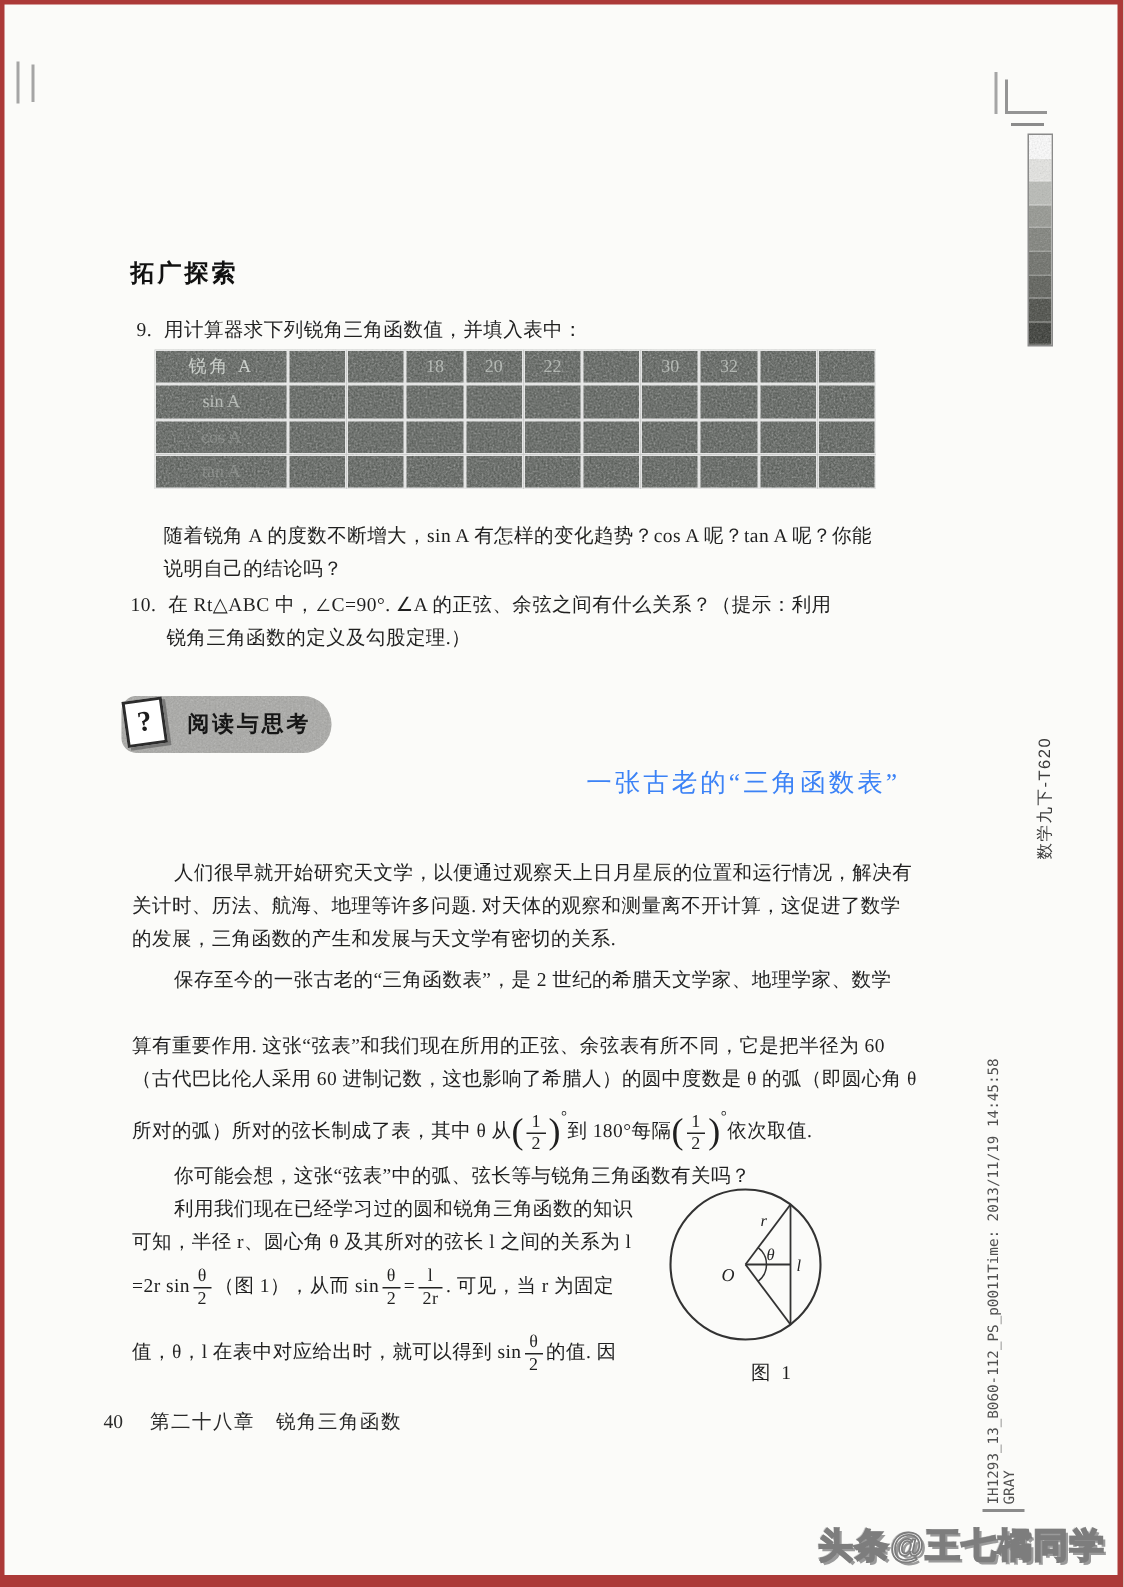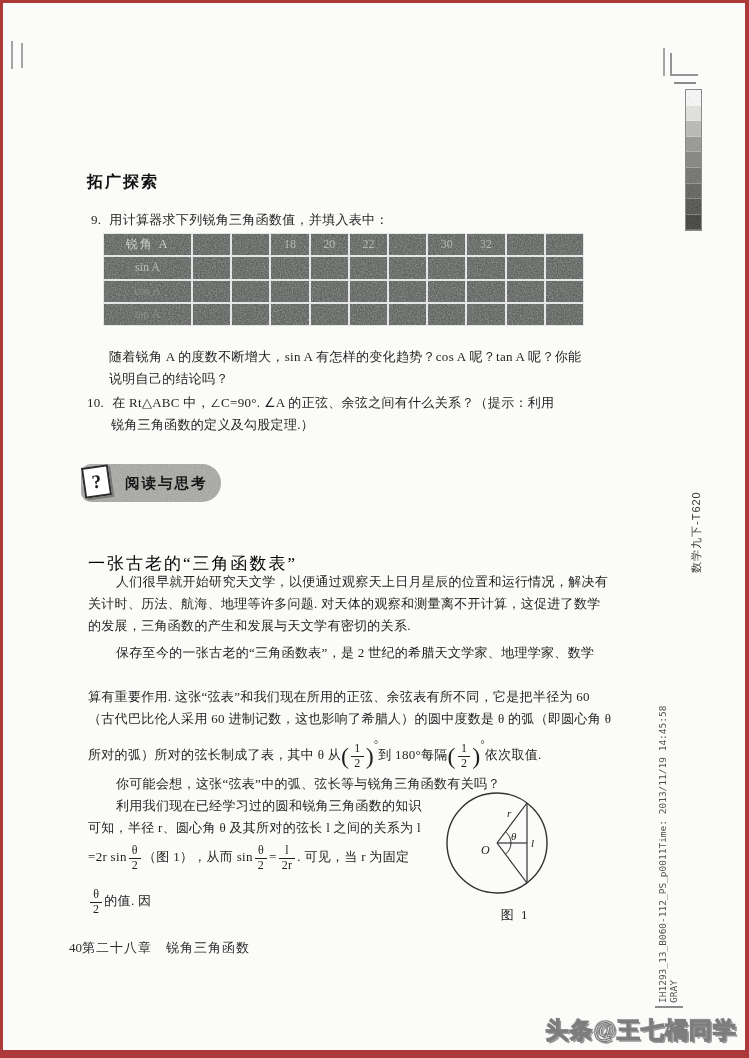--- a/index.html
+++ b/index.html
@@ -46,36 +46,36 @@
   
   .badge { position:absolute; left:78px; top:461px; width:140px; height:38px; border-radius:10px 19px 19px 10px;
            background:#a7a7a4; overflow:hidden; }
   .badge > svg.noise { position:absolute; inset:0; }
   .badge-label { position:absolute; left:44px; top:0; height:38px; line-height:38px; font-size:14.5px;
                  letter-spacing:2px; color:#161616; font-weight:bold; font-family:"Liberation Sans", sans-serif; }
   .badge-icon { position:absolute; left:5px; top:3px; width:27px; height:31px; background:#fff;
                 border:2.5px solid #2c2c2c; transform:rotate(-8deg); display:flex; align-items:center; justify-content:center;
                 font-weight:bold; font-size:19px; color:#1c1c1c; box-shadow:2px 2px 0 rgba(60,60,60,.45); }
 
-  .art-title { position:absolute; left:85px; top:549px; width:512px; text-align:left;
-               font-size:17px; letter-spacing:2px; color:#000000; }
+  .art-title { position:absolute; left:85px; top:507px; width:512px; text-align:right;
+               font-size:17px; letter-spacing:2px; color:#3b82f6; }
 
   
   .frac { display:inline-block; vertical-align:middle; text-align:center; margin:0 2px; font-size:12px; }
   .frac .num { display:block; padding:0 3px; line-height:1.1; }
   .frac .den { display:block; border-top:1px solid #222; padding:0 3px; line-height:1.1; }
   .bp { font-size:24px; vertical-align:middle; line-height:1; }
   .supdeg { font-size:10px; vertical-align:11px; }
 
   
   .fig { position:absolute; left:432px; top:780px; width:160px; height:125px; }
   .fig-cap { position:absolute; left:432px; top:903px; width:160px; text-align:center; font-size:13px; color:#1f1f1f; letter-spacing:2px; }
 
   .footer { position:absolute; left:66px; top:936px; font-size:13px; color:#2a2a2a; }
-  .footer .chap { letter-spacing:1px; }
+  .footer .chap { margin-left:18px; letter-spacing:1px; }
 
   .watermark { position:absolute; right:8px; top:1012px; font-family:"Liberation Sans", sans-serif;
                font-weight:bold; font-size:23px; letter-spacing:1px; color:#ffffff;
                -webkit-text-stroke:1.2px #7d7d7d;
                text-shadow:2px 2px 0 #9a9a9a, -1px -1px 0 #c9c9c9; }
 </style>
 </head>
 <body>
 
 <div class="page">
@@ -221,21 +221,21 @@
   <div class="bline" style="left:113px; top:770px;">你可能会想，这张“弦表”中的弧、弦长等与锐角三角函数有关吗？</div>
 
   <div class="bline" style="left:113px; top:792px;">利用我们现在已经学习过的圆和锐角三角函数的知识</div>
   <div class="bline" style="left:85px;  top:814px;">可知，半径 r、圆心角 θ 及其所对的弦长 l 之间的关系为 l</div>
 
   <div class="bline tall" style="left:85px; top:836px;">
     <span>=2r sin</span><span class="frac"><span class="num">θ</span><span class="den">2</span></span><span>（图 1），从而 sin</span><span class="frac"><span class="num">θ</span><span class="den">2</span></span><span>=</span><span class="frac"><span class="num">l</span><span class="den">2r</span></span><span>. 可见，当 r 为固定</span>
   </div>
 
   <div class="bline tall" style="left:85px; top:880px;">
-    <span class="frac"><span class="num">θ</span><span class="den">2</span></span><span>的值. 因</span>
+    <span>值，θ，l 在表中对应给出时，就可以得到 sin</span><span class="frac"><span class="num">θ</span><span class="den">2</span></span><span>的值. 因</span>
   </div>
 
   <svg class="fig" viewBox="0 0 160 125">
     <circle cx="62" cy="60" r="50" fill="none" stroke="#333" stroke-width="1.4"></circle>
     <line x1="62" y1="60" x2="92" y2="20" stroke="#333" stroke-width="1.2"></line>
     <line x1="62" y1="60" x2="92" y2="100" stroke="#333" stroke-width="1.2"></line>
     <line x1="62" y1="60" x2="92" y2="60" stroke="#333" stroke-width="1.2"></line>
     <line x1="92" y1="20" x2="92" y2="100" stroke="#333" stroke-width="1.2"></line>
     <path d="M 70.4 48.8 A 14 14 0 0 1 70.4 71.2" fill="none" stroke="#333" stroke-width="1"></path>
     <text x="46" y="71" font-size="12" font-style="italic" fill="#222">O</text>

